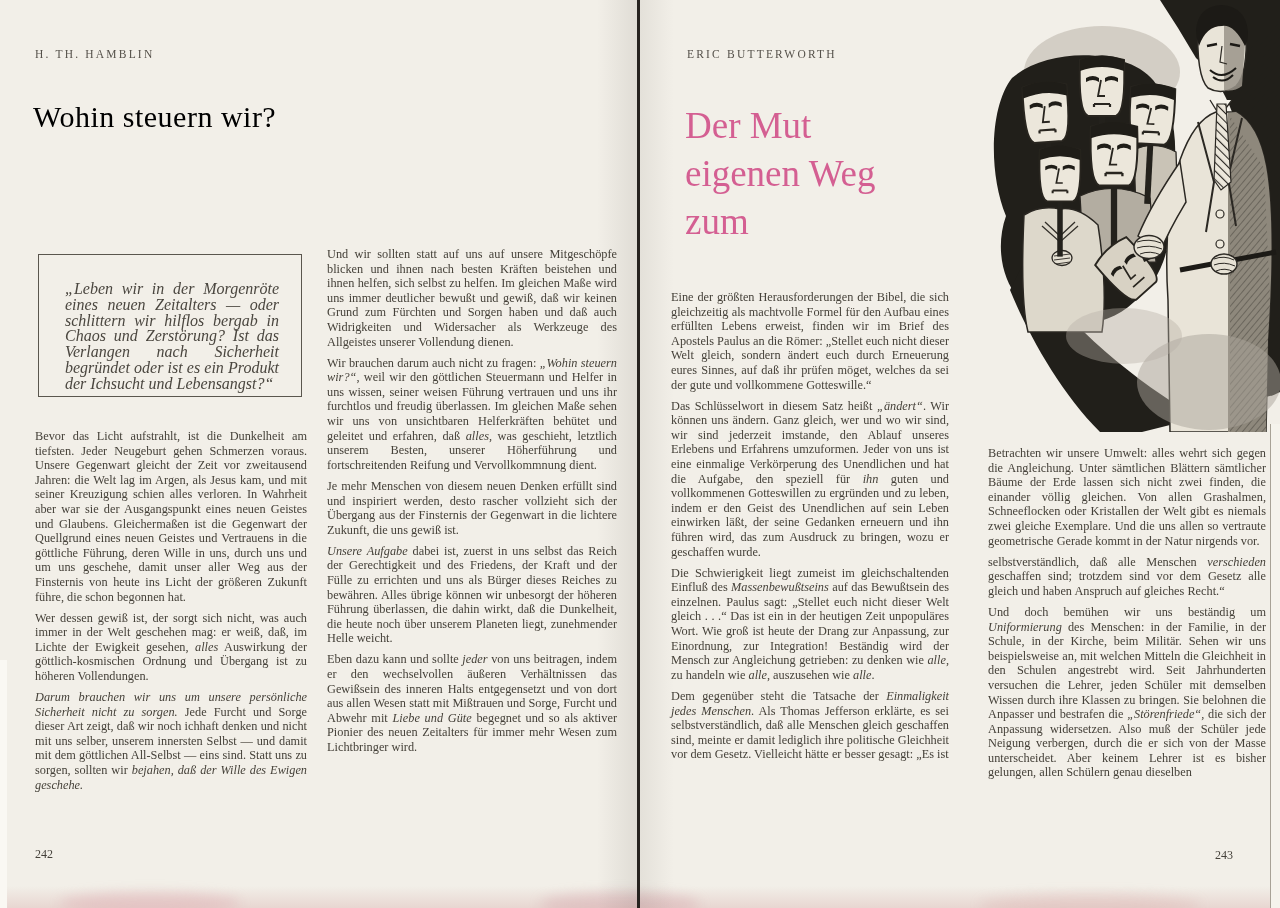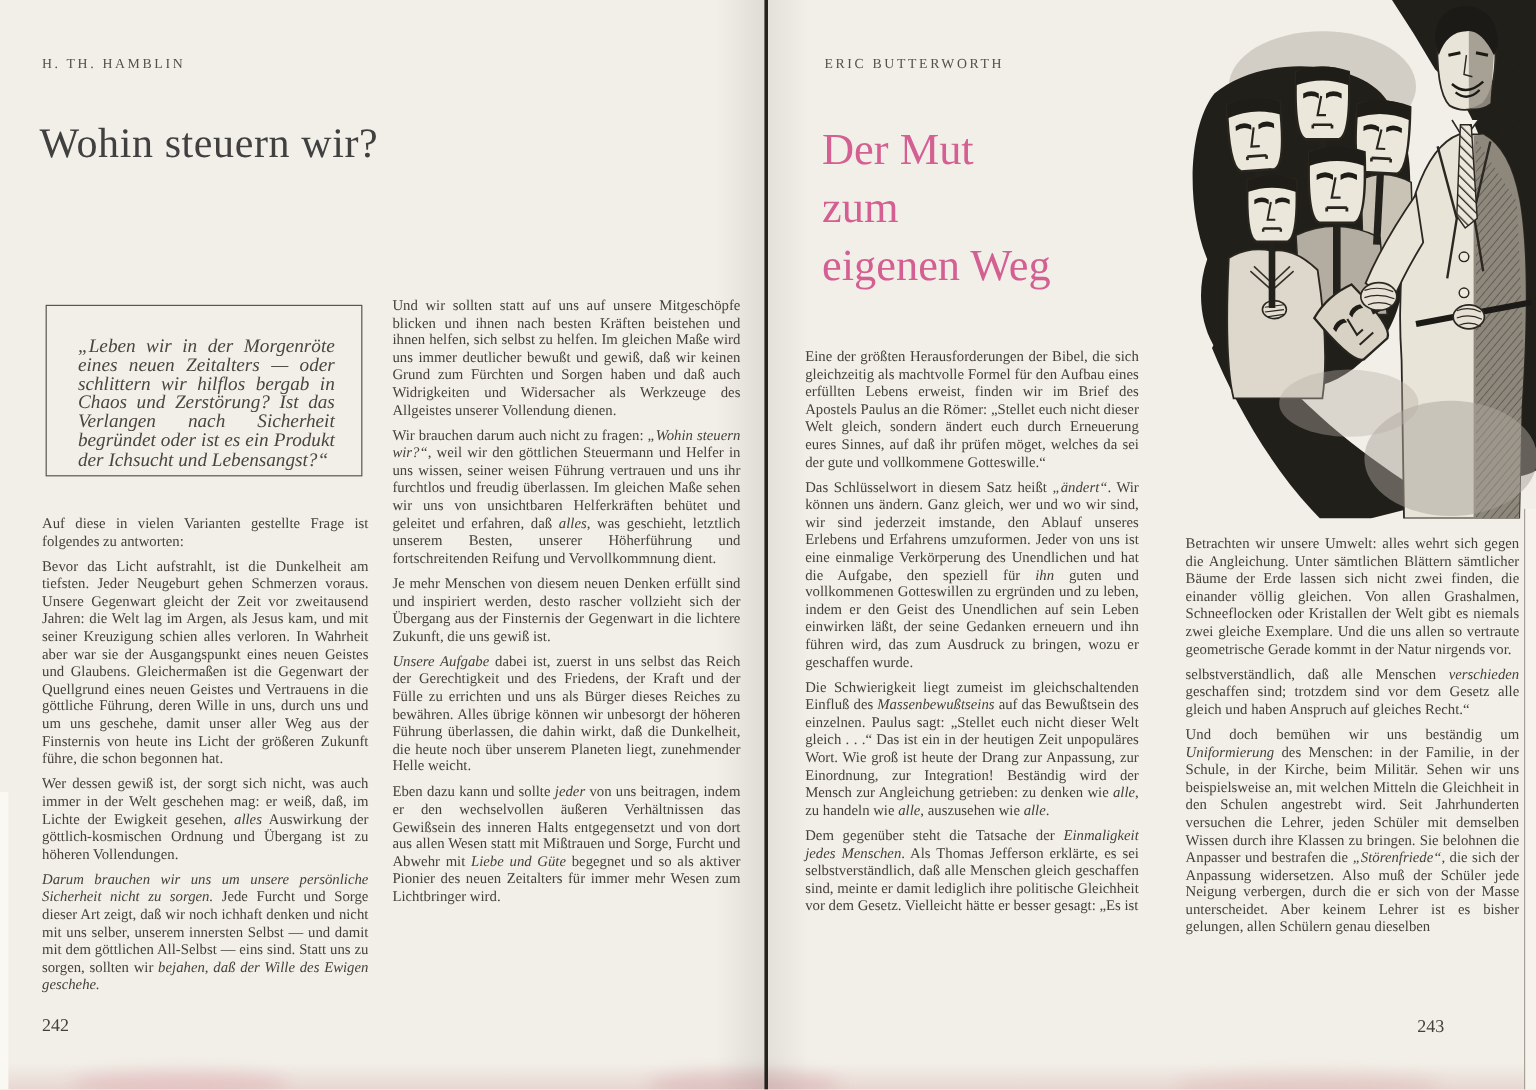--- a/index.html
+++ b/index.html
@@ -12,21 +12,21 @@
   .page{position:absolute;top:0;height:649px;}
   #page-left{left:0;width:638px;}
   #page-right{left:641px;width:639px;}
 
   .author{
     position:absolute;top:48px;left:35px;
     font-size:11.5px;letter-spacing:2.2px;color:#55514a;
   }
   .title-left{
     position:absolute;top:100px;left:33px;
-    font-size:35px;color:#404040;font-weight:400;letter-spacing:.5px;
+    font-size:30px;color:#000000;font-weight:400;letter-spacing:.5px;
   }
   .title-right{
     position:absolute;top:102px;left:44px;
     font-size:37px;line-height:48px;color:#d45f92;font-weight:400;
   }
   .quote-box{
     position:absolute;left:38px;top:254px;width:264px;height:143px;
     border:1.5px solid #5a564e;box-sizing:border-box;
     padding:26px 22px 0 26px;
   }
@@ -37,23 +37,23 @@
   .col{
     position:absolute;font-size:12.3px;line-height:14.6px;
     text-align:justify;color:#454139;
   }
   .col p{margin:0 0 6.5px 0;}
   .col i{font-style:italic;}
   #l-col1{left:35px;top:429px;width:272px;}
   #l-col2{left:327px;top:247px;width:290px;}
   #r-col1{left:30px;top:290px;width:278px;}   
   #r-col2{left:347px;top:446px;width:278px;}
-  .pagenum{position:absolute;font-size:15px;color:#45413a;}
+  .pagenum{position:absolute;font-size:12px;color:#45413a;}
   #pn-left{left:35px;top:847px;}
-  #pn-right{left:540px;top:848px;width:86px;text-align:left;}
+  #pn-right{left:540px;top:848px;width:86px;text-align:center;}
 
   .gutter{
     position:absolute;left:637px;top:0;width:3px;height:908px;
     background:#26231f;z-index:30;
   }
   .gutter-shade-l{
     position:absolute;left:597px;top:0;width:40px;height:908px;z-index:29;
     background:linear-gradient(to right, rgba(60,55,45,0) , rgba(60,55,45,0.10));
   }
   .gutter-shade-r{
@@ -83,41 +83,40 @@
 </head>
 <body>
 
 <div class="page" id="page-left">
   <div class="author">H. TH. HAMBLIN</div>
   <div class="title-left">Wohin steuern wir?</div>
   <div class="quote-box">
     <div class="q">„Leben wir in der Morgenröte eines neuen Zeitalters — oder schlittern wir hilflos bergab in Chaos und Zerstörung? Ist das Verlangen nach Sicherheit begründet oder ist es ein Produkt der Ichsucht und Lebensangst?“</div>
   </div>
   <div class="col" id="l-col1">
-      <p><span>Auf diese in vielen Varianten gestellte Frage ist folgendes zu antworten:</span></p>
       <p><span>Bevor das Licht aufstrahlt, ist die Dunkelheit am tiefsten. Jeder Neugeburt gehen Schmerzen voraus. Unsere Gegenwart gleicht der Zeit vor zweitausend Jahren: die Welt lag im Argen, als Jesus kam, und mit seiner Kreuzigung schien alles verloren. In Wahrheit aber war sie der Ausgangspunkt eines neuen Geistes und Glaubens. Gleichermaßen ist die Gegenwart der Quellgrund eines neuen Geistes und Vertrauens in die göttliche Führung, deren Wille in uns, durch uns und um uns geschehe, damit unser aller Weg aus der Finsternis von heute ins Licht der größeren Zukunft führe, die schon begonnen hat.</span></p>
       <p><span>Wer dessen gewiß ist, der sorgt sich nicht, was auch immer in der Welt geschehen mag: er weiß, daß, im Lichte der Ewigkeit gesehen, </span><i>alles</i><span> Auswirkung der göttlich-kosmischen Ordnung und Übergang ist zu höheren Vollendungen.</span></p>
       <p><i>Darum brauchen wir uns um unsere persönliche Sicherheit nicht zu sorgen.</i><span> Jede Furcht und Sorge dieser Art zeigt, daß wir noch ichhaft denken und nicht mit uns selber, unserem innersten Selbst — und damit mit dem göttlichen All-Selbst — eins sind. Statt uns zu sorgen, sollten wir </span><i>bejahen, daß der Wille des Ewigen geschehe.</i></p>
     </div>
   <div class="col" id="l-col2">
       <p><span>Und wir sollten statt auf uns auf unsere Mitgeschöpfe blicken und ihnen nach besten Kräften beistehen und ihnen helfen, sich selbst zu helfen. Im gleichen Maße wird uns immer deutlicher bewußt und gewiß, daß wir keinen Grund zum Fürchten und Sorgen haben und daß auch Widrigkeiten und Widersacher als Werkzeuge des Allgeistes unserer Vollendung dienen.</span></p>
       <p><span>Wir brauchen darum auch nicht zu fragen: </span><i>„Wohin steuern wir?“</i><span>, weil wir den göttlichen Steuermann und Helfer in uns wissen, seiner weisen Führung vertrauen und uns ihr furchtlos und freudig überlassen. Im gleichen Maße sehen wir uns von unsichtbaren Helferkräften behütet und geleitet und erfahren, daß </span><i>alles</i><span>, was geschieht, letztlich unserem Besten, unserer Höherführung und fortschreitenden Reifung und Vervollkommnung dient.</span></p>
       <p><span>Je mehr Menschen von diesem neuen Denken erfüllt sind und inspiriert werden, desto rascher vollzieht sich der Übergang aus der Finsternis der Gegenwart in die lichtere Zukunft, die uns gewiß ist.</span></p>
       <p><i>Unsere Aufgabe</i><span> dabei ist, zuerst in uns selbst das Reich der Gerechtigkeit und des Friedens, der Kraft und der Fülle zu errichten und uns als Bürger dieses Reiches zu bewähren. Alles übrige können wir unbesorgt der höheren Führung überlassen, die dahin wirkt, daß die Dunkelheit, die heute noch über unserem Planeten liegt, zunehmender Helle weicht.</span></p>
       <p><span>Eben dazu kann und sollte </span><i>jeder</i><span> von uns beitragen, indem er den wechselvollen äußeren Verhältnissen das Gewißsein des inneren Halts entgegensetzt und von dort aus allen Wesen statt mit Mißtrauen und Sorge, Furcht und Abwehr mit </span><i>Liebe und Güte</i><span> begegnet und so als aktiver Pionier des neuen Zeitalters für immer mehr Wesen zum Lichtbringer wird.</span></p>
     </div>
   <div class="pagenum" id="pn-left">242</div>
 </div>
 
 <div class="page" id="page-right">
   <div class="author" style="left:46px;">ERIC BUTTERWORTH</div>
   <div class="title-right">
     <div>Der Mut</div>
+    <div>eigenen Weg</div>
     <div>zum</div>
-    <div>eigenen Weg</div>
   </div>
 
   <svg class="illustration" viewBox="0 0 296 432">
     <defs>
       <pattern id="hatch" width="5" height="5" patternUnits="userSpaceOnUse" patternTransform="rotate(40)">
         <line x1="0" y1="0" x2="0" y2="5" stroke="#1e1c18" stroke-width="1.3"></line>
       </pattern>
       <pattern id="tieStripes" width="6" height="6" patternUnits="userSpaceOnUse" patternTransform="rotate(-45)">
         <rect width="6" height="6" fill="#ece7db"></rect>
         <line x1="0" y1="0" x2="0" y2="6" stroke="#2b2823" stroke-width="2.2"></line>

